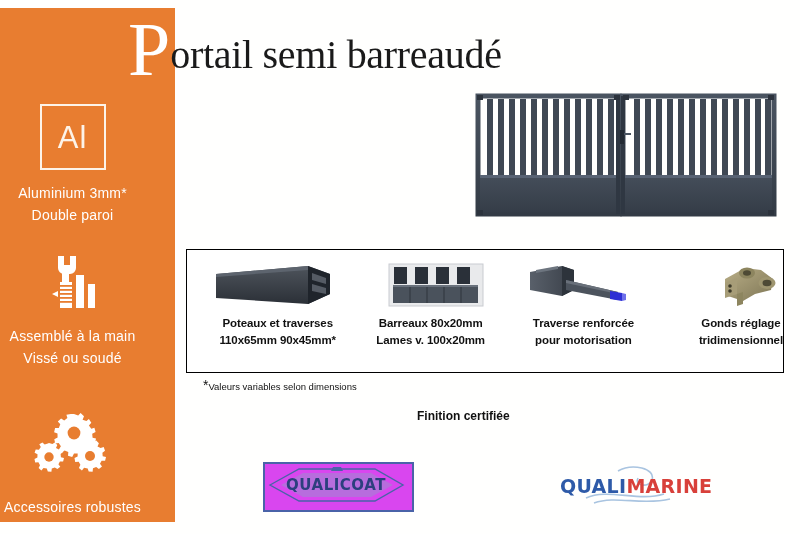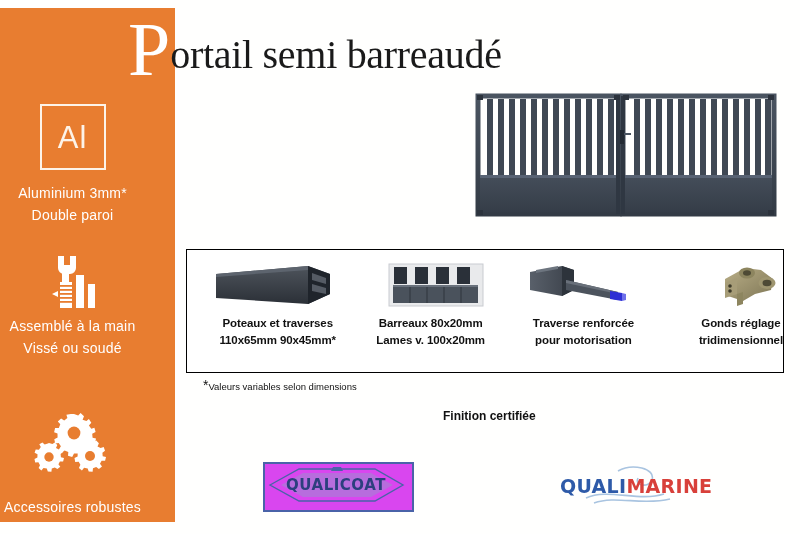--- a/index.html
+++ b/index.html
@@ -62,21 +62,21 @@
   }
   .feat-cap .l2{display:block;}
 
   
   .footnote{
     position:absolute;left:203px;top:381px;font-size:9.5px;color:#111;
     letter-spacing:0;z-index:2;
   }
   .footnote .star{font-size:14px;vertical-align:top;line-height:9px;}
   .cert{
-    position:absolute;left:443px;top:409px;font-size:12px;font-weight:700;
+    position:absolute;left:417px;top:409px;font-size:12px;font-weight:700;
     color:#111;z-index:2;
   }
 
   
   .qualicoat{
     position:absolute;left:263px;top:462px;width:147px;height:46px;
     border:2px solid #4a63a8;background:#d946ef;z-index:2;
   }
   .qualimarine{
     position:absolute;left:560px;top:466px;width:152px;height:40px;z-index:2;
@@ -119,21 +119,21 @@
             <rect x="18" y="43" width="12" height="1.8"></rect>
             <rect x="18" y="47" width="12" height="1.8"></rect>
           </g>
 
           <path d="M34 21 h8 v33 h-8 Z"></path>
           <path d="M46 30 h7 v24 h-7 Z"></path>
 
           <path d="M10 40 l6 -3 v6 Z"></path>
         </svg>
       </div>
-      <div class="side-label" style="margin-top:2px;">Assemblé à la main</div>
+      <div class="side-label" style="margin-top:12px;">Assemblé à la main</div>
       <div class="side-label">Vissé ou soudé</div>
     </div>
 
     <div class="side-block" style="top:400px;">
       <div style="height:70px;display:flex;align-items:center;justify-content:center;">
         <svg width="78" height="62" viewBox="0 0 78 62" fill="#ffffff" aria-hidden="true">
           <g>
 
             <g transform="translate(40,21)">
               <path d="M0,-19 L4.2,-17.6 L6.6,-19.9 L10,-16.8 L8.6,-13.3 L12.4,-12.1 L14.9,-14.1 L17.3,-10.2

